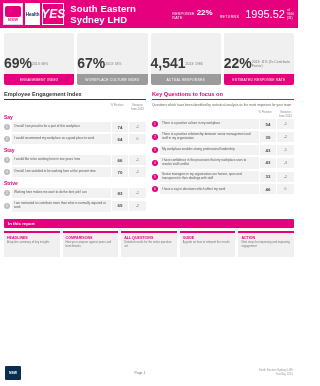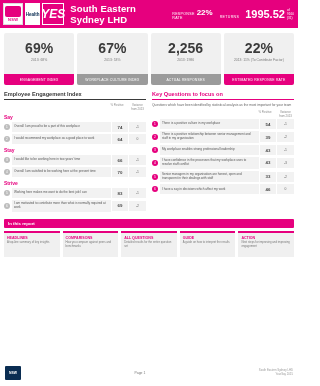--- a/index.html
+++ b/index.html
@@ -39,30 +39,30 @@
     color:#fff; font-size:12px; font-weight:bold; font-style:italic;
   }
   .org-title {
     color:#fff; font-size: 9.5px; font-weight: bold; margin-left: 6px;
     letter-spacing: .1px;
   }
   .hdr-right { margin-left:auto; display:flex; align-items:center; padding-right:4px; }
   .hdr-metric { display:flex; align-items:baseline; margin-left:7px; }
   .hdr-label { color:#fff; font-size:3.6px; letter-spacing:.3px; text-transform:uppercase; }
   .hdr-value { color:#fff; font-size:8px; font-weight:bold; margin-left:2px; }
-  .hdr-big { color:#fff; font-size:11px; font-weight:bold; margin-left:6px; }
+  .hdr-big { color:#fff; font-size:11px; font-weight:normal; margin-left:6px; }
   .hdr-sub { color:#fff; font-size:3.2px; margin-left:2px; }
 
   
   .kpi-strip {
     display:flex; gap:3px; padding: 5px 4px 4px 4px; background:#fff;
   }
   .kpi {
     flex:1; background:#f0f0f0; border-radius:2px;
-    display:flex; flex-direction:column; align-items:center;
+    display:flex; flex-direction:row; align-items:center;
     padding-top:7px; height: 52px; position:relative;
   }
   .kpi-val { font-size: 14px; font-weight: bold; color:#3b3b3b; }
   .kpi-sub { font-size: 3.4px; color:#7a7a7a; margin-top:2px; }
   .kpi-bar {
     position:absolute; bottom:0; left:0; right:0; height:11px;
     background:#b5b5b5; color:#fff; font-size:3.4px;
     display:flex; align-items:center; justify-content:center;
     letter-spacing:.2px; text-transform:uppercase;
     border-bottom-left-radius:2px; border-bottom-right-radius:2px;
@@ -167,21 +167,21 @@
       <div class="kpi-val">69%</div>
       <div class="kpi-sub">2013: 68%</div>
       <div class="kpi-bar pink">ENGAGEMENT INDEX</div>
     </div>
     <div class="kpi">
       <div class="kpi-val">67%</div>
       <div class="kpi-sub">2013: 53%</div>
       <div class="kpi-bar grey">WORKPLACE CULTURE INDEX</div>
     </div>
     <div class="kpi">
-      <div class="kpi-val">2,256</div>
+      <div class="kpi-val">4,541</div>
       <div class="kpi-sub">2013: 1986</div>
       <div class="kpi-bar grey">ACTUAL RESPONSES</div>
     </div>
     <div class="kpi">
       <div class="kpi-val">22%</div>
       <div class="kpi-sub">2013: 11% (To Contribute Factor)</div>
       <div class="kpi-bar pink">ESTIMATED RESPONSE RATE</div>
     </div>
   </div>
 

